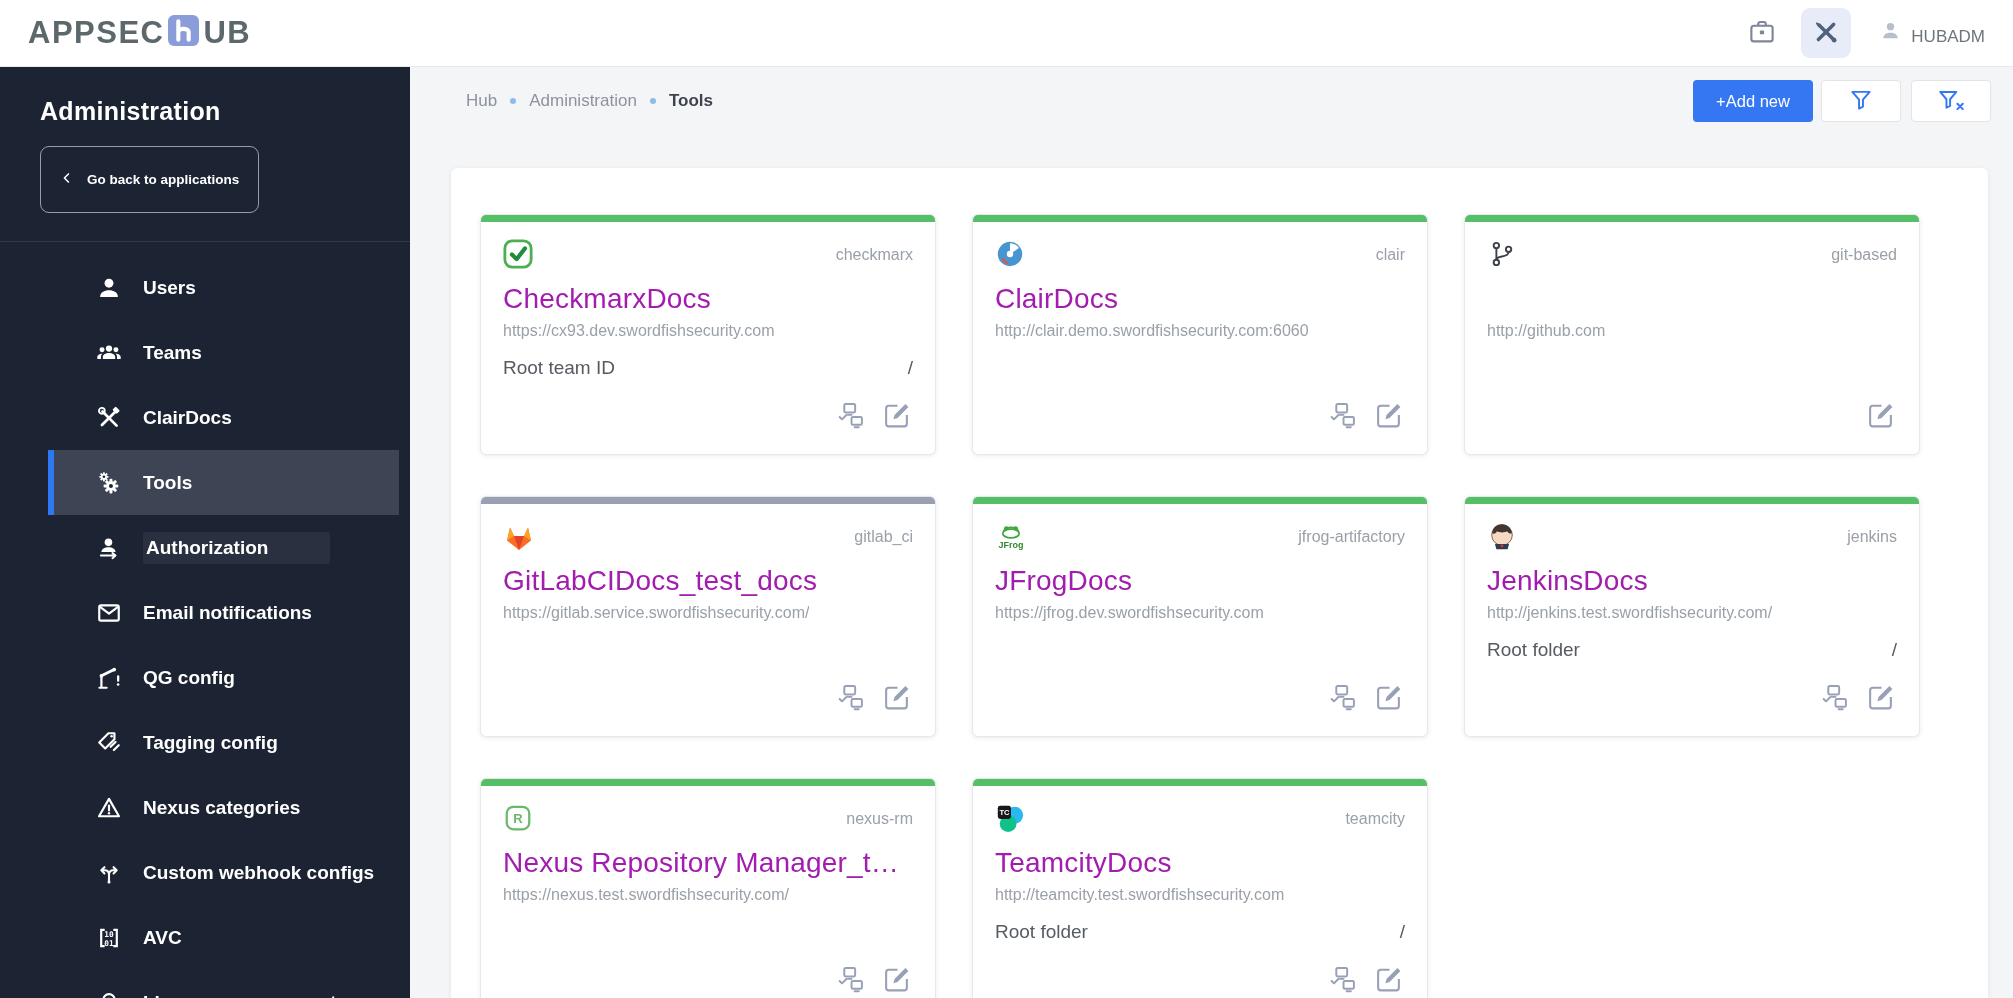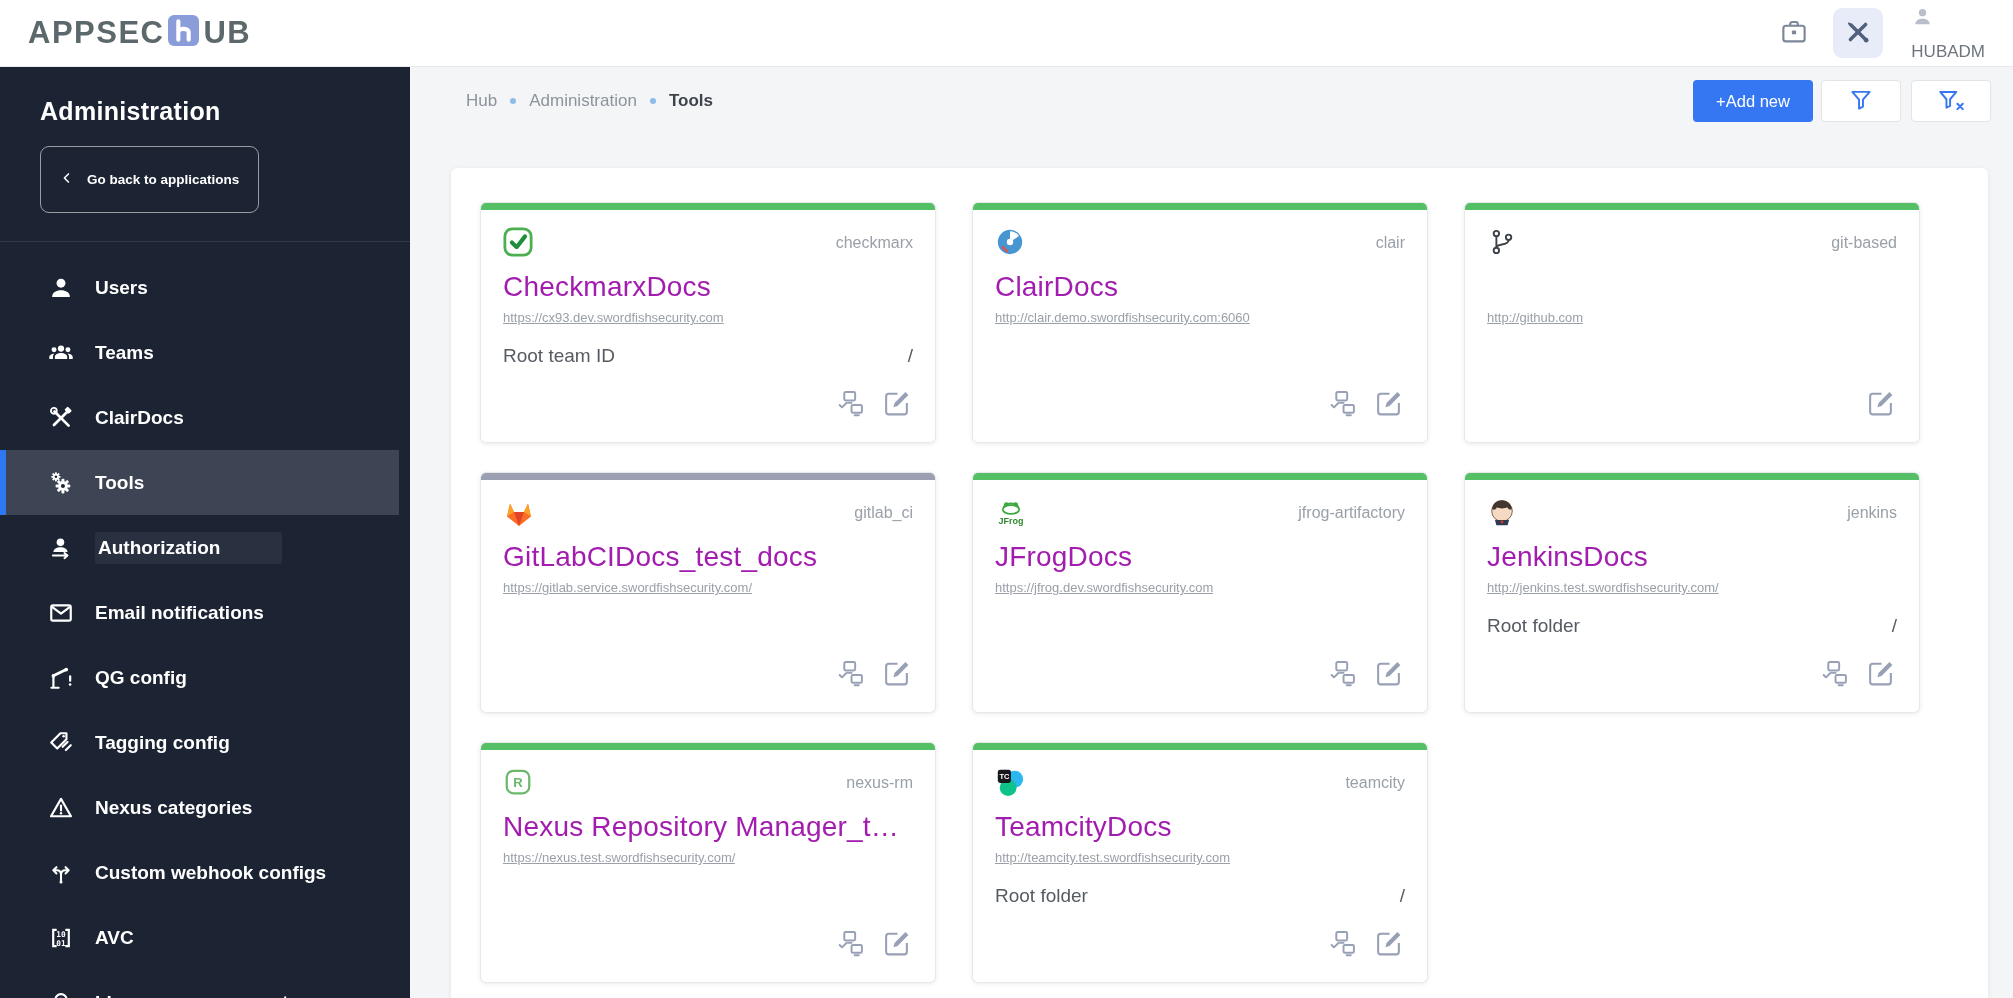--- a/index.html
+++ b/index.html
@@ -10,36 +10,36 @@
   .header { position:absolute; top:0; left:0; right:0; height:67px; background:#fff;
             border-bottom:1px solid #e8e9eb; display:flex; align-items:center;
             padding:0 28px; z-index:6; }
   .logo { display:flex; align-items:flex-start; gap:3px; font-size:31px; font-weight:bold;
           color:#5d686c; letter-spacing:1.5px; }
   .logo .logo-h { display:flex; margin:0 1px; }
   .header-right { margin-left:auto; display:flex; align-items:center; gap:14px; }
   .hdr-btn { width:50px; height:50px; border-radius:9px; display:flex; align-items:center;
              justify-content:center; cursor:pointer; background:transparent; border:none; }
   .hdr-btn.active { background:#e7ecf8; }
-  .user-chip { display:flex; align-items:flex-start; gap:9px; font-size:17px; color:#6e747e;
-               margin-left:14px; cursor:pointer;flex-direction:column; }
+  .user-chip { display:flex; align-items:flex-end; gap:9px; font-size:17px; color:#6e747e;
+               margin-left:14px; cursor:pointer; }
 
   
   .sidebar { position:absolute; left:0; top:67px; width:410px; bottom:0;
              background:#1c2433; color:#fff; z-index:5; }
   .sb-head { padding:30px 40px 0 40px; }
   .sb-title { font-size:25px; font-weight:bold; letter-spacing:.3px; }
   .back-btn { margin-top:20px; display:inline-flex; align-items:center; gap:13px;
               border:1px solid rgba(255,255,255,.55); border-radius:9px; padding:24px 19px;
               font-size:13.5px; font-weight:bold; color:#fff; background:transparent;
               cursor:pointer; font-family:inherit; }
   .sb-divider { height:1px; background:#323a49; margin-top:28px; }
   .nav { padding-top:13px; }
   .nav-item { position:relative; display:flex; align-items:center; height:65px;
-              padding-left:48px; font-size:19px; font-weight:bold; cursor:pointer; }
+              padding-left:48px; font-size:19px; font-weight:bold; cursor:pointer;margin-left:48px; }
   .nav-icon { width:26px; height:26px; margin-right:21px; display:flex; align-items:center;
               justify-content:center; flex:none; }
   .nav-item.active { background:#3d4454; margin-right:11px; }
   .nav-item.active::before { content:''; position:absolute; left:0; top:0; bottom:0;
               width:6px; background:#2f78f3; }
   .nav-label.hl { background:rgba(255,255,255,.06); padding:5px 62px 5px 3px; border-radius:2px; }
 
   
   .breadcrumb { position:absolute; left:466px; top:91px; display:flex; align-items:center;
                 gap:13px; font-size:17px; color:#8d939c; z-index:2; }
@@ -54,29 +54,29 @@
               justify-content:center; cursor:pointer; z-index:2; }
   .icon-btn.f1 { left:1821px; } .icon-btn.f2 { left:1911px; }
 
   
   .panel { position:absolute; left:451px; top:168px; width:1537px; height:880px;
            background:#fff; border-radius:6px; box-shadow:0 1px 5px rgba(40,50,60,.09); }
   .grid { display:grid; grid-template-columns:repeat(3,456px); column-gap:36px; row-gap:29px;
           padding:34px 0 0 29px; }
   .card { position:relative; width:456px; height:241px; background:#fff;
           border:1px solid #e7e8eb; border-radius:6px; overflow:hidden;
-          box-shadow:0 1px 4px rgba(40,50,60,.10); }
+          box-shadow:0 1px 4px rgba(40,50,60,.10);margin-top:12px; }
   .card-bar { position:absolute; top:0; left:0; right:0; height:7px; }
   .card-logo { position:absolute; top:24px; left:22px; width:30px; height:30px; }
   .card-type { position:absolute; top:31px; right:22px; font-size:16px; color:#9aa0a8; }
   .card-title { position:absolute; top:68px; left:22px; right:22px; font-size:28px;
                 font-weight:400; color:#a21caf; letter-spacing:.2px; white-space:nowrap;
                 overflow:hidden; text-overflow:ellipsis; }
-  .card-url { position:absolute; top:107px; left:22px; max-width:410px; font-size:13px;
-              color:#9aa0a8; text-decoration:underline; cursor:pointer; white-space:nowrap;
+  .card-url { position:absolute; top:107px; left:22px; max-width:410px; font-size:16px;
+              color:#9aa0a8; cursor:pointer; white-space:nowrap;
               overflow:hidden; text-overflow:ellipsis; }
   .card-detail { position:absolute; top:142px; left:22px; right:22px; display:flex;
                  justify-content:space-between; font-size:19px; color:#565b62; }
   .card-actions { position:absolute; right:24px; bottom:24px; display:flex; gap:17px; }
   .card-action { width:29px; height:29px; cursor:pointer; display:flex; }
 </style>
 </head>
 <body>
 
 <div class="header">

